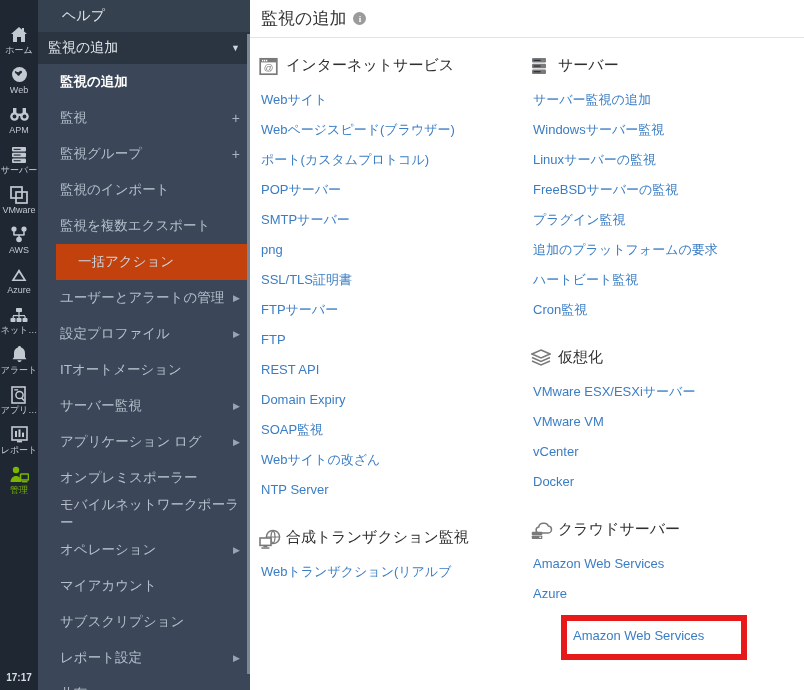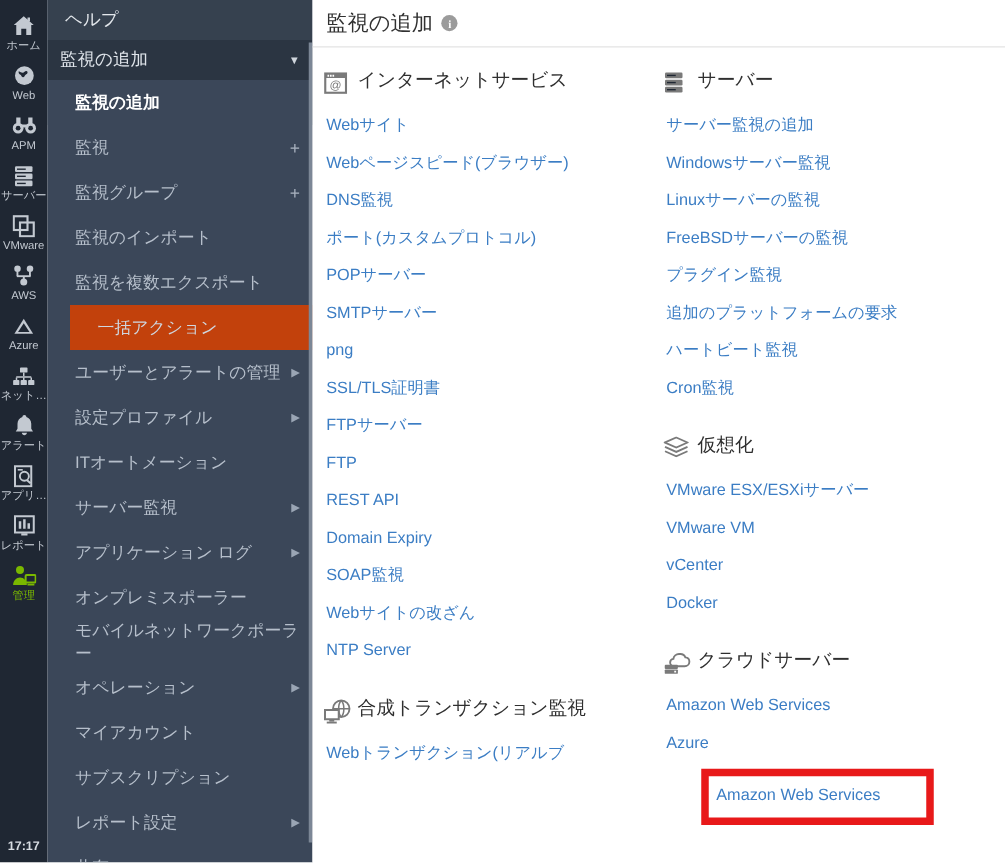--- a/index.html
+++ b/index.html
@@ -13,21 +13,21 @@
 
   
   .rail {
     width: 38px; height: 690px;
     background: #1f2733;
     flex: 0 0 38px;
     position: relative;
     display: flex;
     flex-direction: column;
     align-items: center;
-    padding-top: 6px;
+    padding-top: 20px;
   }
   .rail-item {
     width: 38px;
     padding: 5px 0 4px;
     display: flex;
     flex-direction: column;
     align-items: center;
     gap: 1px;
     cursor: pointer;
   }
@@ -60,21 +60,21 @@
     background: #3b4759;
     position: relative;
     overflow: hidden;
   }
   .sb-help {
     height: 32px;
     background: #36414f;
     color: #e3e7ec;
     font-size: 14px;
     display: flex; align-items: center;
-    padding-left: 14px;
+    padding-left: 24px;
     cursor: pointer;
   }
   .sb-inv {
     height: 32px;
     background: #2b3542;
     color: #dfe4ea;
     font-size: 14px;
     display: flex; align-items: center;
     padding: 0 10px 0 10px;
     cursor: pointer;
@@ -447,21 +447,20 @@
                   <rect x="5" y="2.8" width="1.3" height="1.6" fill="#fff"></rect>
                   <rect x="7" y="2.8" width="1.3" height="1.6" fill="#fff"></rect>
                   <text x="9.5" y="14.2" font-size="9.5" font-family="Liberation Sans, sans-serif" fill="currentColor" text-anchor="middle">@</text>
                 </svg>
               </span>
               <div class="group-title">インターネットサービス</div>
             </div>
             <div class="links">
               <a class="link">Webサイト</a>
               <a class="link">Webページスピード(ブラウザー)</a>
-              <a class="link">DNS監視</a>
               <a class="link">ポート(カスタムプロトコル)</a>
               <a class="link">POPサーバー</a>
               <a class="link">SMTPサーバー</a>
               <a class="link">png</a>
               <a class="link">SSL/TLS証明書</a>
               <a class="link">FTPサーバー</a>
               <a class="link">FTP</a>
               <a class="link">REST API</a>
               <a class="link">Domain Expiry</a>
               <a class="link">SOAP監視</a>

